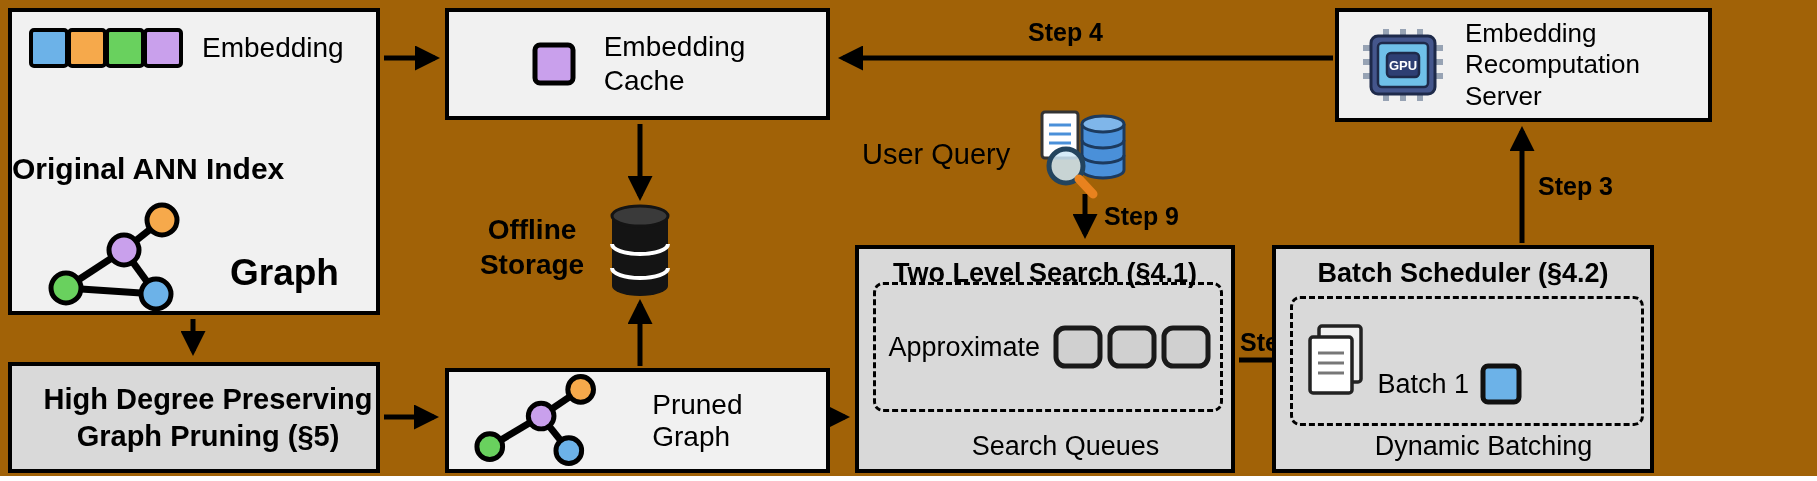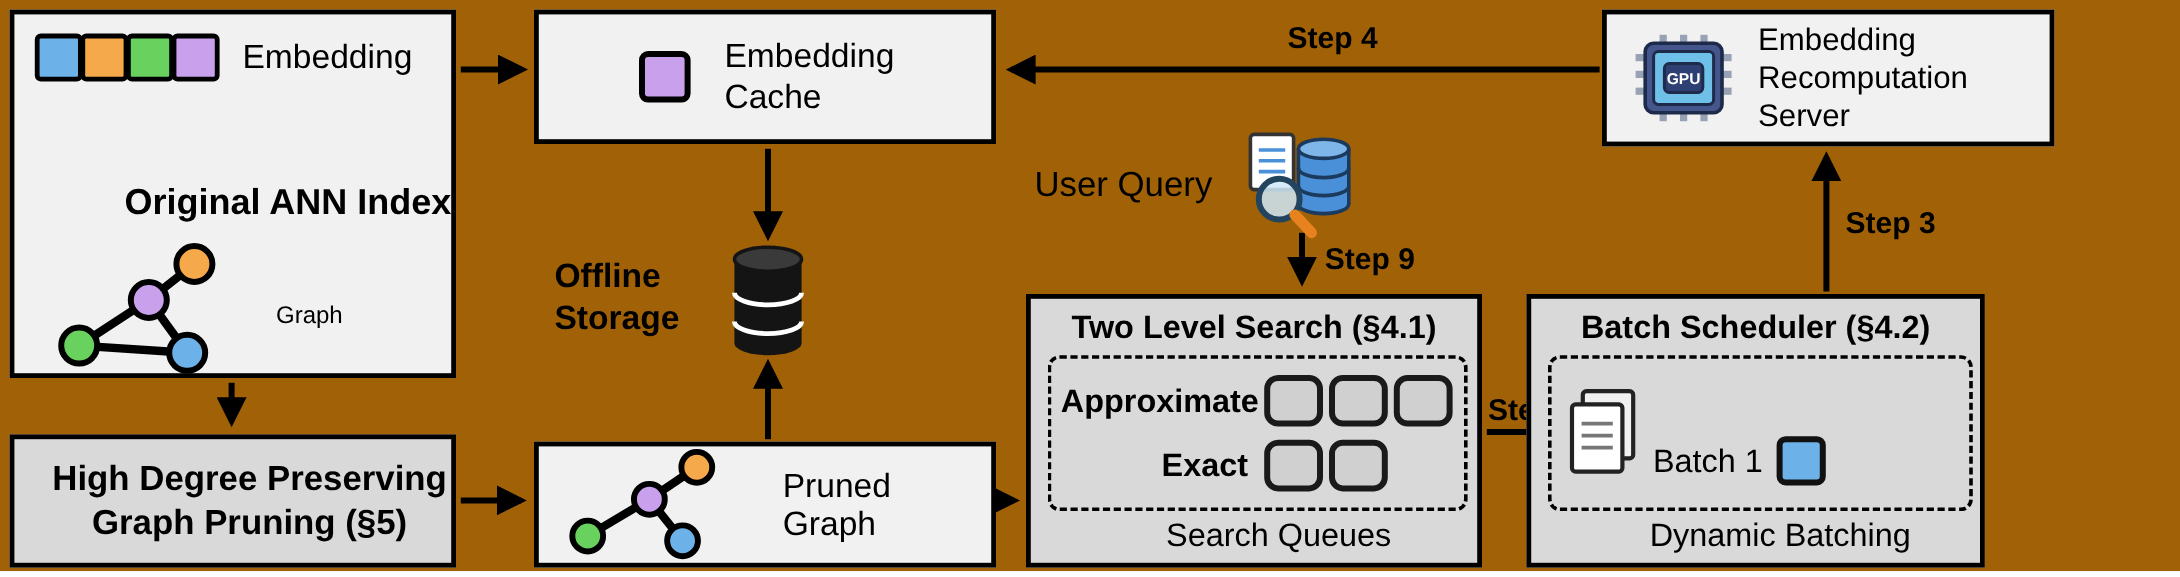--- a/index.html
+++ b/index.html
@@ -8,54 +8,54 @@
 
   .box { position:absolute; border:4px solid #000; background:#f1f1f1; }
   .box.gray { background:#d9d9d9;padding-left:28px; }
 
   #arrow-layer { position:absolute; left:0; top:0; width:1817px; height:481px; pointer-events:none; }
 
   
   #ann-index { left:8px; top:8px; width:372px; height:307px; }
   #emb-row { position:absolute; left:16px; top:14px; display:flex; align-items:center; gap:18px; }
   #emb-label { font-size:28px; }
-  #ann-title { position:absolute; left:0; right:0; top:140px; text-align:right; font-weight:bold; font-size:30px; }
+  #ann-title { position:absolute; left:0; right:0; top:140px; text-align:left; font-weight:bold; font-size:30px; }
   #ann-graph { position:absolute; left:32px; top:186px; }
-  #graph-label { position:absolute; left:218px; top:240px; font-size:20px; }
+  #graph-label { position:absolute; left:218px; top:240px; font-size:37px;font-weight:bold; }
 
   
   #embedding-cache { left:445px; top:8px; width:385px; height:112px; display:flex; align-items:center; justify-content:center; gap:26px; }
   #cache-label { font-size:28px; white-space:pre-line; line-height:1.2; }
 
   
   #recomp-server { left:1335px; top:8px; width:377px; height:114px; display:flex; align-items:center; gap:20px; padding-left:22px; }
   #server-label { font-size:26px; white-space:pre-line; line-height:1.2; }
 
   
-  #offline-label { position:absolute; left:462px; top:212px; width:140px; text-align:left; font-weight:bold; font-size:28px; white-space:pre-line; line-height:1.25; }
+  #offline-label { position:absolute; left:462px; top:212px; width:140px; text-align:center; font-weight:bold; font-size:28px; white-space:pre-line; line-height:1.25; }
   #db-icon { position:absolute; left:608px; top:204px; }
 
   
   #user-query-label { position:absolute; left:862px; top:138px; font-weight:normal; font-size:29px; }
   #query-icon { position:absolute; left:1036px; top:108px; }
 
   
   .step { position:absolute; font-weight:bold; font-size:25px; }
   #step1 { left:1104px; top:202px; }
   #step2 { left:1240px; top:328px; }
   #step3 { left:1538px; top:172px; }
-  #step4 { left:1028px; top:18px; width:120px; text-align:right; }
+  #step4 { left:1028px; top:18px; width:120px; text-align:left; }
 
   
   .panel-title { position:absolute; top:9px; left:0; right:0; text-align:center; font-weight:bold; font-size:27px; }
   .panel-footer { position:absolute; bottom:7px; left:0; right:0; text-align:center; font-size:27px;margin-left:41px; }
   .dashed { position:absolute; border:3px dashed #000; border-radius:10px; }
 
   #two-level { left:855px; top:245px; width:380px; height:228px; }
-  #tls-dashed { left:14px; top:47px; width:350px; height:130px; display:flex; flex-direction:column; justify-content:space-evenly; padding:4px 8px;font-weight:bold; }
+  #tls-dashed { left:14px; top:33px; width:350px; height:130px; display:flex; flex-direction:row; justify-content:space-evenly; padding:4px 8px; }
   .q-row { display:flex; align-items:center; }
   .q-label { width:168px; text-align:right; padding-right:12px; font-size:27px; }
   .q-squares { display:flex; gap:2px; }
 
   #batch-sched { left:1272px; top:245px; width:382px; height:228px; }
   #bs-dashed { left:14px; top:47px; width:354px; height:130px; display:flex; align-items:center; padding:0 8px; }
   #bs-rows { display:flex; flex-direction:column; gap:6px; flex:1; }
   .b-row { display:flex; align-items:center;margin-top:46px; }
   .b-label { width:108px; text-align:right; padding-right:10px; font-size:27px; }
   .b-squares { display:flex; gap:3px; }

